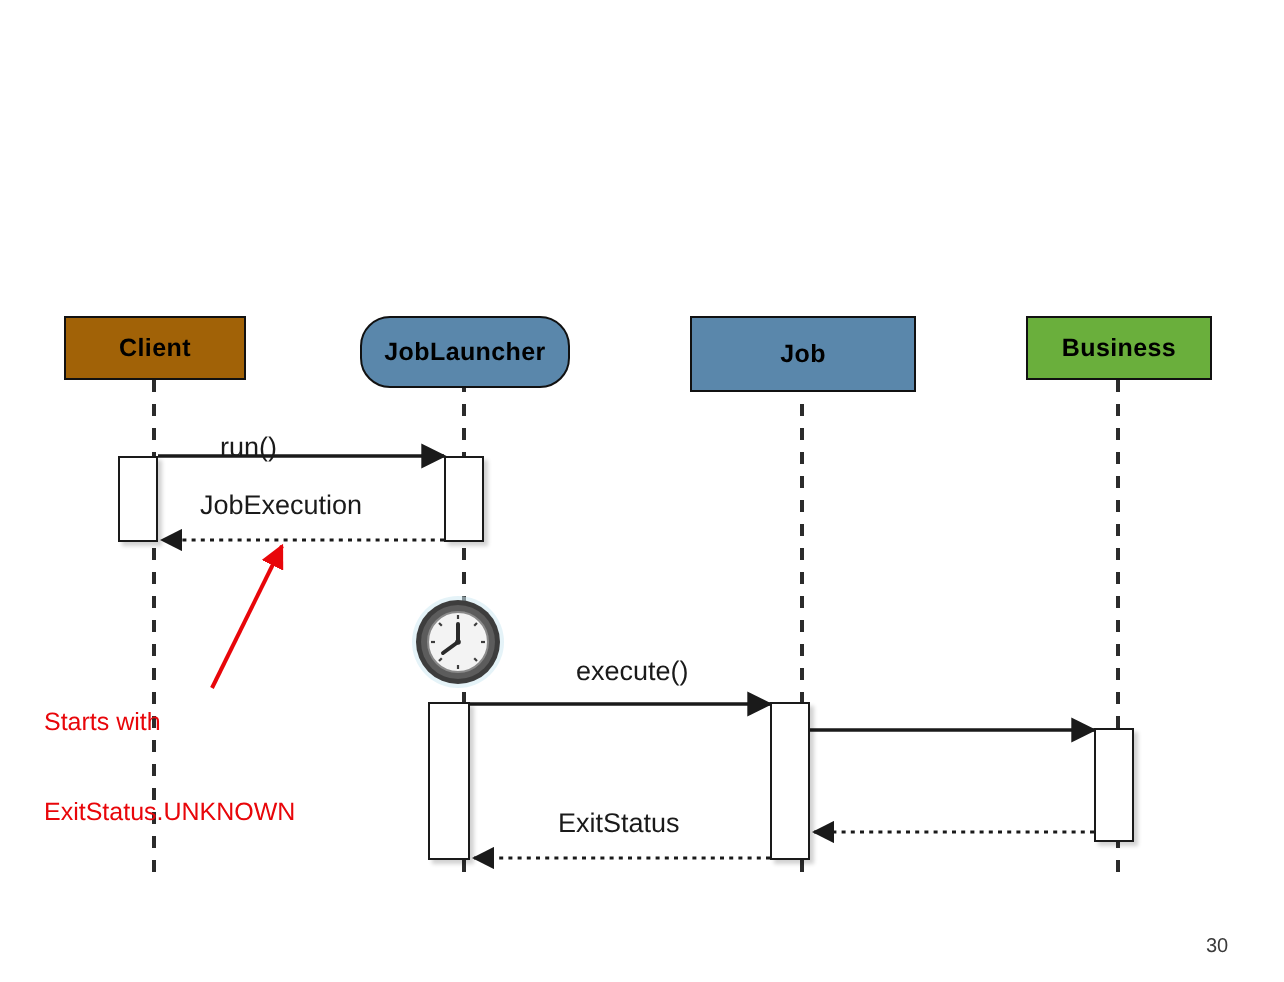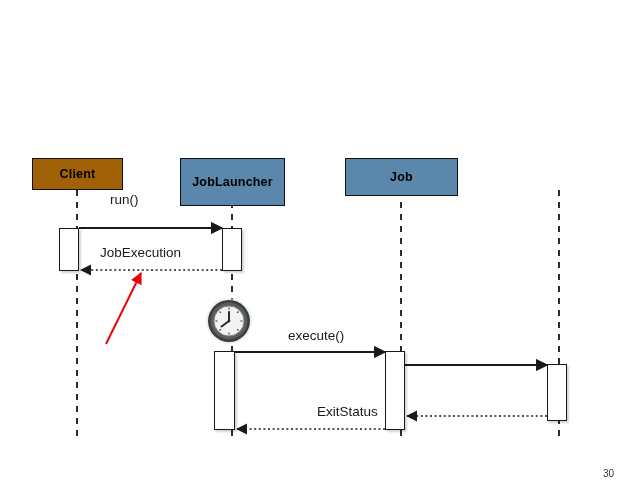--- a/index.html
+++ b/index.html
@@ -127,39 +127,46 @@
       <line x1="0" y1="0" x2="0" y2="-9" stroke="#2a2a2a" stroke-width="2" stroke-linecap="round"></line>
       <line x1="0" y1="0" x2="-7.5" y2="5.5" stroke="#2a2a2a" stroke-width="2" stroke-linecap="round"></line>
       <circle r="1.4" fill="#2a2a2a"></circle>
     </g>
   </svg>
 
   <div class="lifeline-box" style="left:32px; top:158px; width:91px; height:32px; background:#a16207;">
     <span>Client</span>
   </div>
 
-  <div class="lifeline-box" style="left:180px; top:158px; width:105px; height:48px; background:#5a87ab;">
+  <div class="lifeline-box" style="left:180px; top:158px; width:105px; height:36px; background:#5a87ab;border-radius:15px;">
     <span>JobLauncher</span>
   </div>
 
   <div class="lifeline-box" style="left:345px; top:158px; width:113px; height:38px; background:#5a87ab;">
     <span>Job</span>
   </div>
 
+  <div class="lifeline-box" style="left:513px; top:158px; width:93px; height:32px; background:#6aaf3c;">
+    <span>Business</span>
+  </div>
 
   <div class="activation" style="left:59px; top:228px; width:20px; height:43px;"></div>
   <div class="activation" style="left:222px; top:228px; width:20px; height:43px;"></div>
   <div class="activation" style="left:214px; top:351px; width:21px; height:79px;"></div>
   <div class="activation" style="left:385px; top:351px; width:20px; height:79px;"></div>
   <div class="activation" style="left:547px; top:364px; width:20px; height:57px;"></div>
 
-  <div class="msg-label" style="left:110px; top:192px;">run()</div>
+  <div class="msg-label" style="left:110px; top:216px;">run()</div>
 
   <div class="msg-label" style="left:100px; top:245px;text-align:right;">JobExecution</div>
 
   <div class="msg-label" style="left:288px; top:328px;">execute()</div>
 
-  <div class="msg-label" style="left:279px; top:404px;margin-left:38px;">ExitStatus</div>
+  <div class="msg-label" style="left:279px; top:404px;">ExitStatus</div>
 
+  <div class="note-red" style="left:22px; top:324px;">
+    <div>Starts with</div>
+    <div>ExitStatus.UNKNOWN</div>
+  </div>
 
   <div class="page-num" style="left:603px; top:468px;">30</div>
 
 </div>
 
 </body></html>

